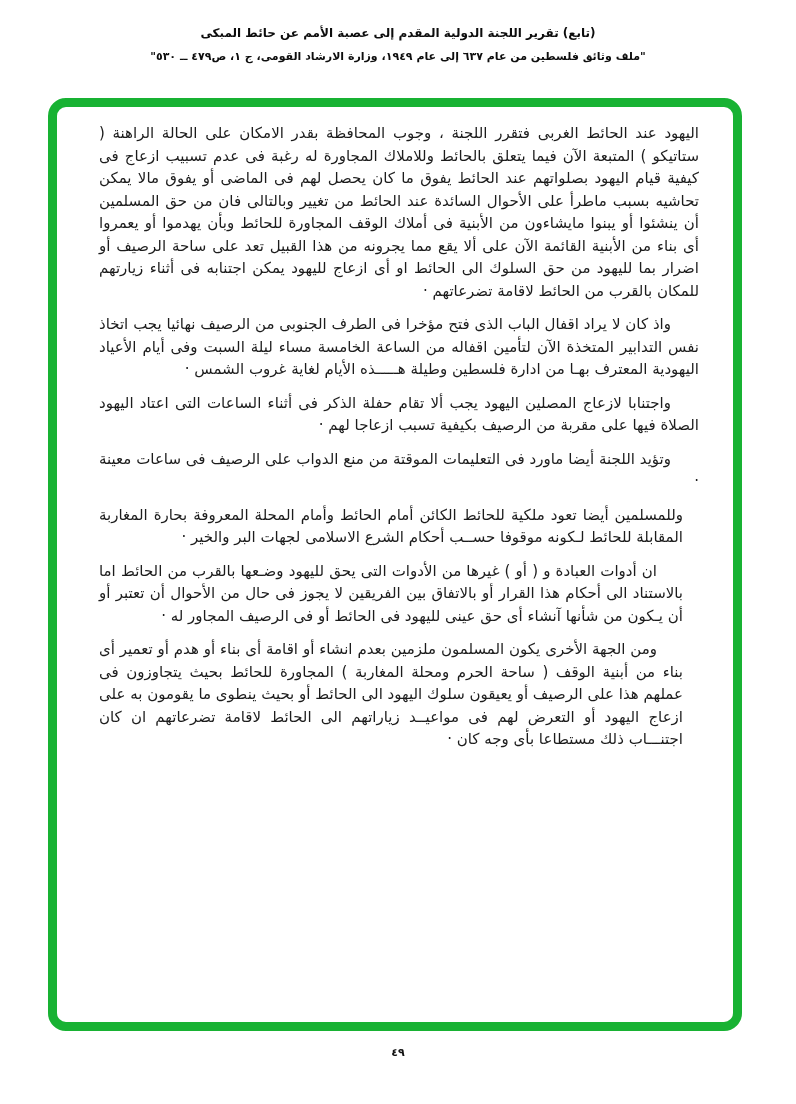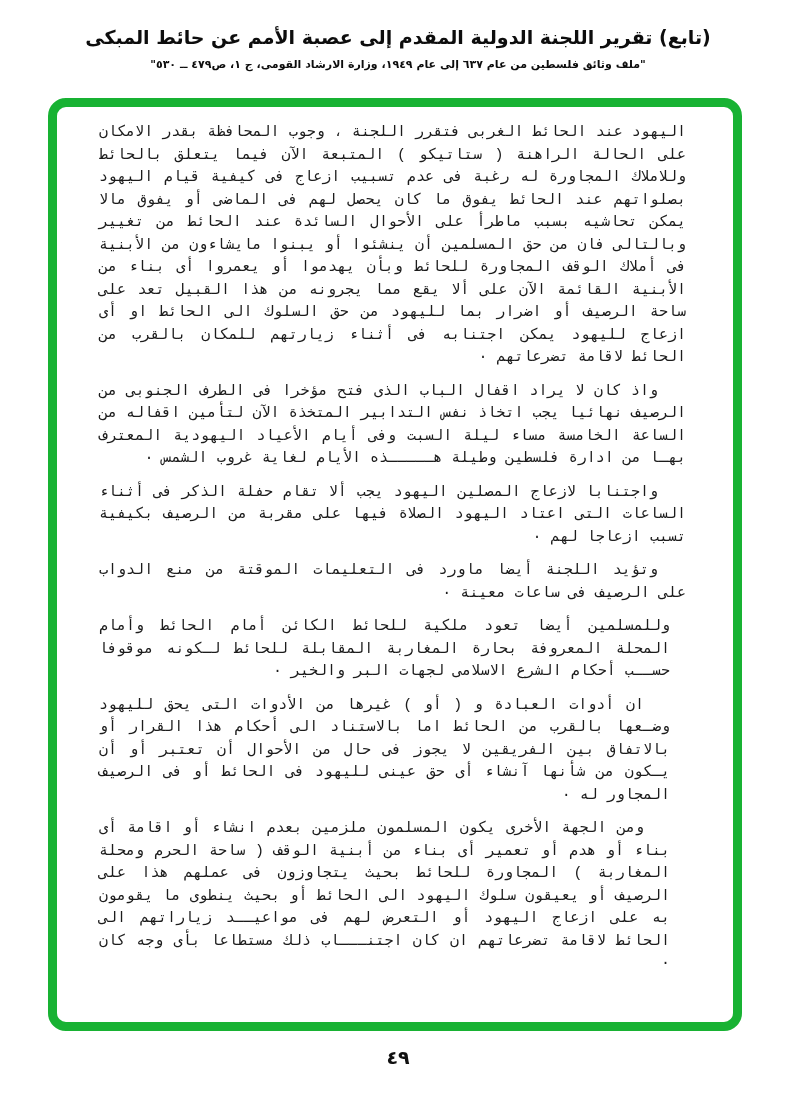--- a/index.html
+++ b/index.html
@@ -9,21 +9,21 @@
     position:relative;
     font-family:"DejaVu Sans", sans-serif;
     color:#1b1b1b;
     overflow:hidden;
   }
   .doc-header{
     position:absolute;top:26px;left:0;right:0;
     text-align:center;
   }
   .doc-title{
-    font-size:19px;font-weight:bold;color:#0d0d0d;
+    font-size:12px;font-weight:bold;color:#0d0d0d;
     letter-spacing:0;
   }
   .doc-subtitle{
     margin-top:10px;
     font-size:11px;font-weight:bold;color:#0d0d0d;
   }
   .frame{
     position:absolute;left:48px;top:98px;
     width:694px;height:933px;
     box-sizing:border-box;
@@ -36,29 +36,29 @@
     height:100%;
     padding:15px 32px 8px 42px;
     direction:rtl;
     font-size:15px;
     line-height:22.5px;
     text-align:justify;
     text-align-last:right;
     color:#1c1c1c;
     overflow:hidden;
   }
-  .content p{margin:0 15px 11px 0;font-family:Liberation Mono, monospace;}
+  .content p{margin:0 2px 11px 0;}
   .para.indent{text-indent:28px;}
   .para.sub{padding-right:16px;}
   .para.sub.indent{text-indent:26px;}
   .para.item{padding-right:26px;text-indent:-26px;}
   .page-number{
     position:absolute;top:1046px;left:0;right:0;
     text-align:center;
-    font-size:19px;font-weight:bold;color:#111;
+    font-size:11px;font-weight:bold;color:#111;
   }
 </style>
 </head>
 <body>
 
 <header class="doc-header" dir="rtl">
   <div class="doc-title">(تابع) تقرير اللجنة الدولية المقدم إلى عصبة الأمم عن حائط المبكى</div>
   <div class="doc-subtitle">"ملف وثائق فلسطين من عام ٦٣٧ إلى عام ١٩٤٩، وزارة الارشاد القومى، ج ١، ص٤٧٩ ــ ٥٣٠"</div>
 </header>
 

